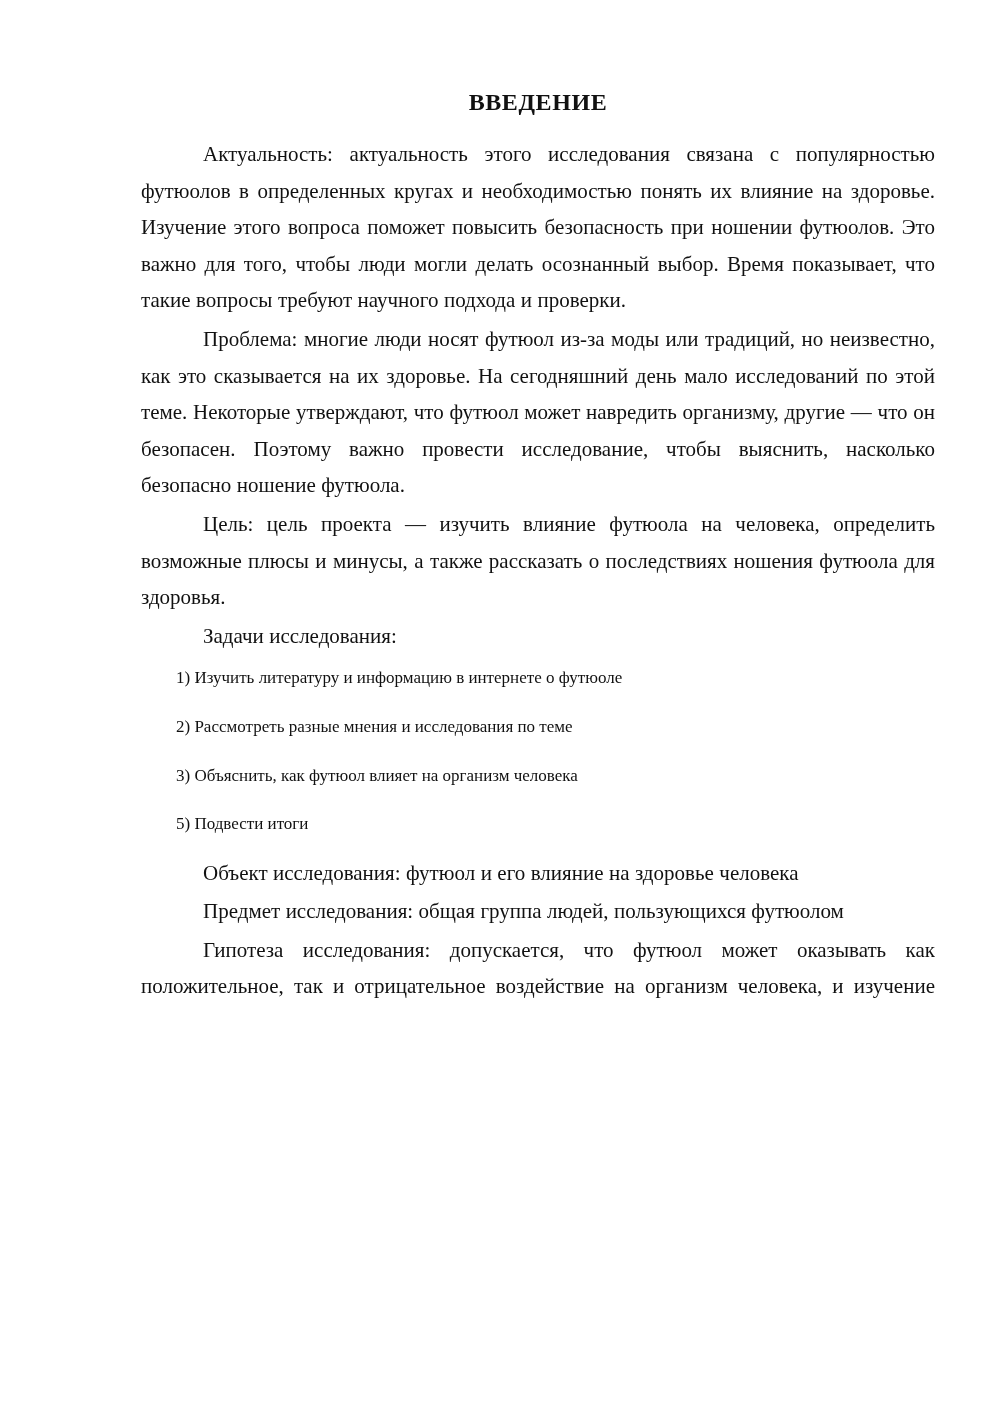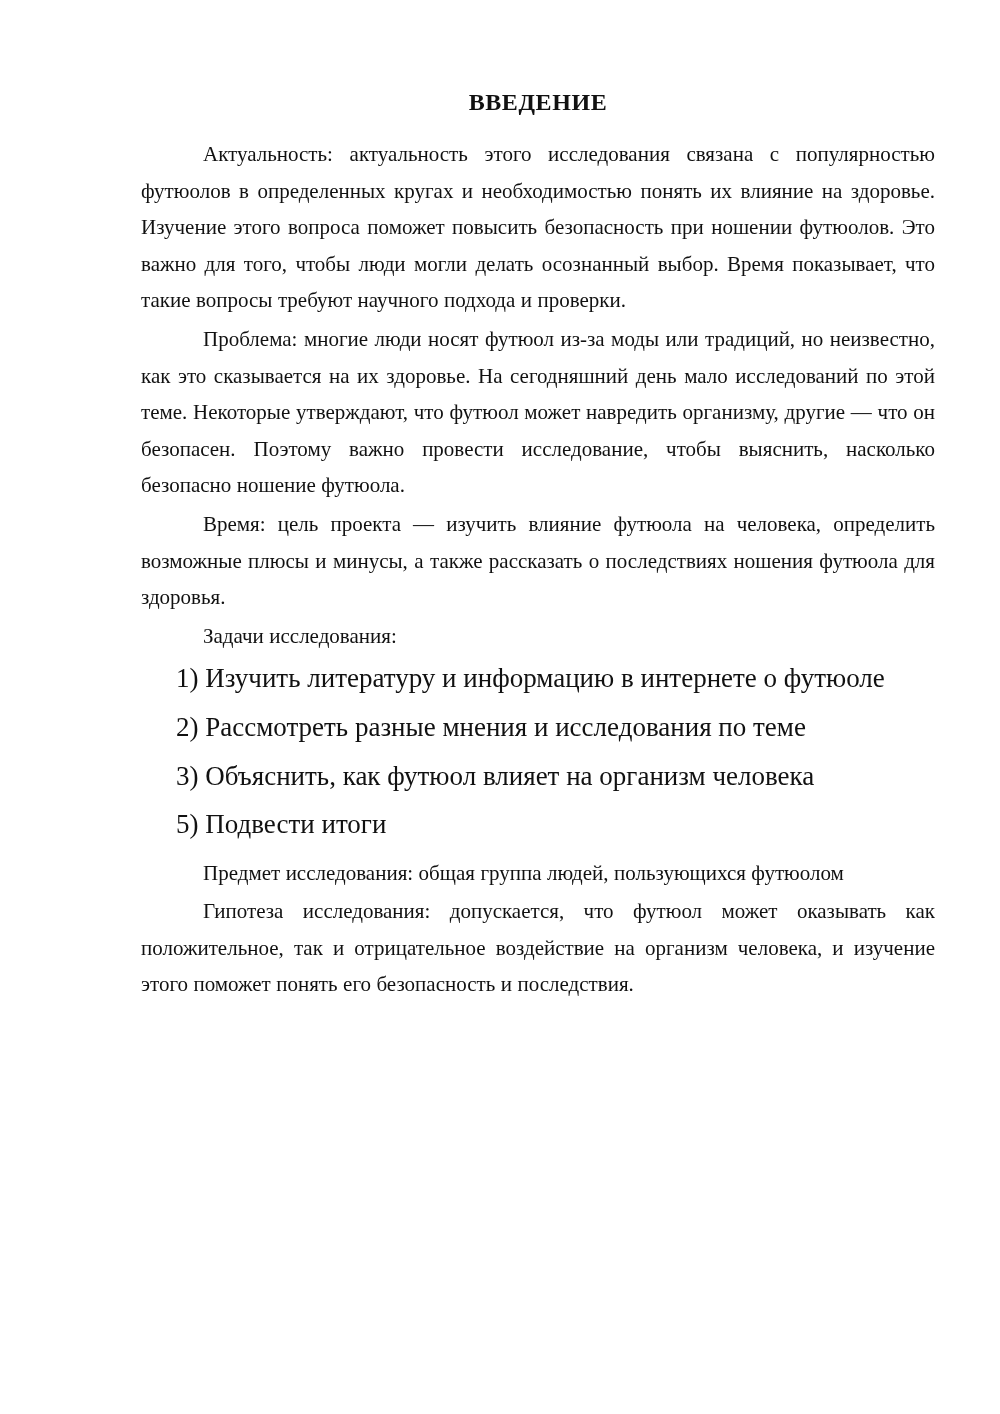--- a/index.html
+++ b/index.html
@@ -47,21 +47,21 @@
     word-spacing: 0.2px;
   }
 
   .list {
     list-style: none;
     margin: 6px 0 6px 0;
     padding: 0;
   }
 
   .list-item {
-    font-size: 27px;
+    font-size: 17px;
     line-height: 36.6px;
     text-align: left;
     padding-left: 35px;
     margin: 0 0 12px 0;
     white-space: nowrap;
   }
 
   .page-number {
     position: absolute;
     left: 0;
@@ -79,31 +79,32 @@
 <div class="page">
 
   <div class="content">
 
     <h1 class="doc-title">ВВЕДЕНИЕ</h1>
 
     <p class="para">Актуальность: актуальность этого исследования связана с популярностью футюолов в определенных кругах и необходимостью понять их влияние на здоровье. Изучение этого вопроса поможет повысить безопасность при ношении футюолов. Это важно для того, чтобы люди могли делать осознанный выбор. Время показывает, что такие вопросы требуют научного подхода и проверки.</p>
 
     <p class="para">Проблема: многие люди носят футюол из-за моды или традиций, но неизвестно, как это сказывается на их здоровье. На сегодняшний день мало исследований по этой теме. Некоторые утверждают, что футюол может навредить организму, другие — что он безопасен. Поэтому важно провести исследование, чтобы выяснить, насколько безопасно ношение футюола.</p>
 
-    <p class="para">Время: цель проекта — изучить влияние футюола на человека, определить возможные плюсы и минусы, а также рассказать о последствиях ношения футюола для здоровья.</p>
+    <p class="para">Цель: цель проекта — изучить влияние футюола на человека, определить возможные плюсы и минусы, а также рассказать о последствиях ношения футюола для здоровья.</p>
 
     <p class="para">Задачи исследования:</p>
 
     <ul class="list">
       <li class="list-item">1) Изучить литературу и информацию в интернете о футюоле</li>
       <li class="list-item">2) Рассмотреть разные мнения и исследования по теме</li>
       <li class="list-item">3) Объяснить, как футюол влияет на организм человека</li>
       <li class="list-item">5) Подвести итоги</li>
     </ul>
 
+    <p class="para">Объект исследования: футюол и его влияние на здоровье человека</p>
 
     <p class="para">Предмет исследования: общая группа людей, пользующихся футюолом</p>
 
     <p class="para">Гипотеза исследования: допускается, что футюол может оказывать как положительное, так и отрицательное воздействие на организм человека, и изучение этого поможет понять его безопасность и последствия.</p>
 
     <p class="para">Методы исследования:</p>
 
   </div>
 
   <div class="page-number">3</div>

